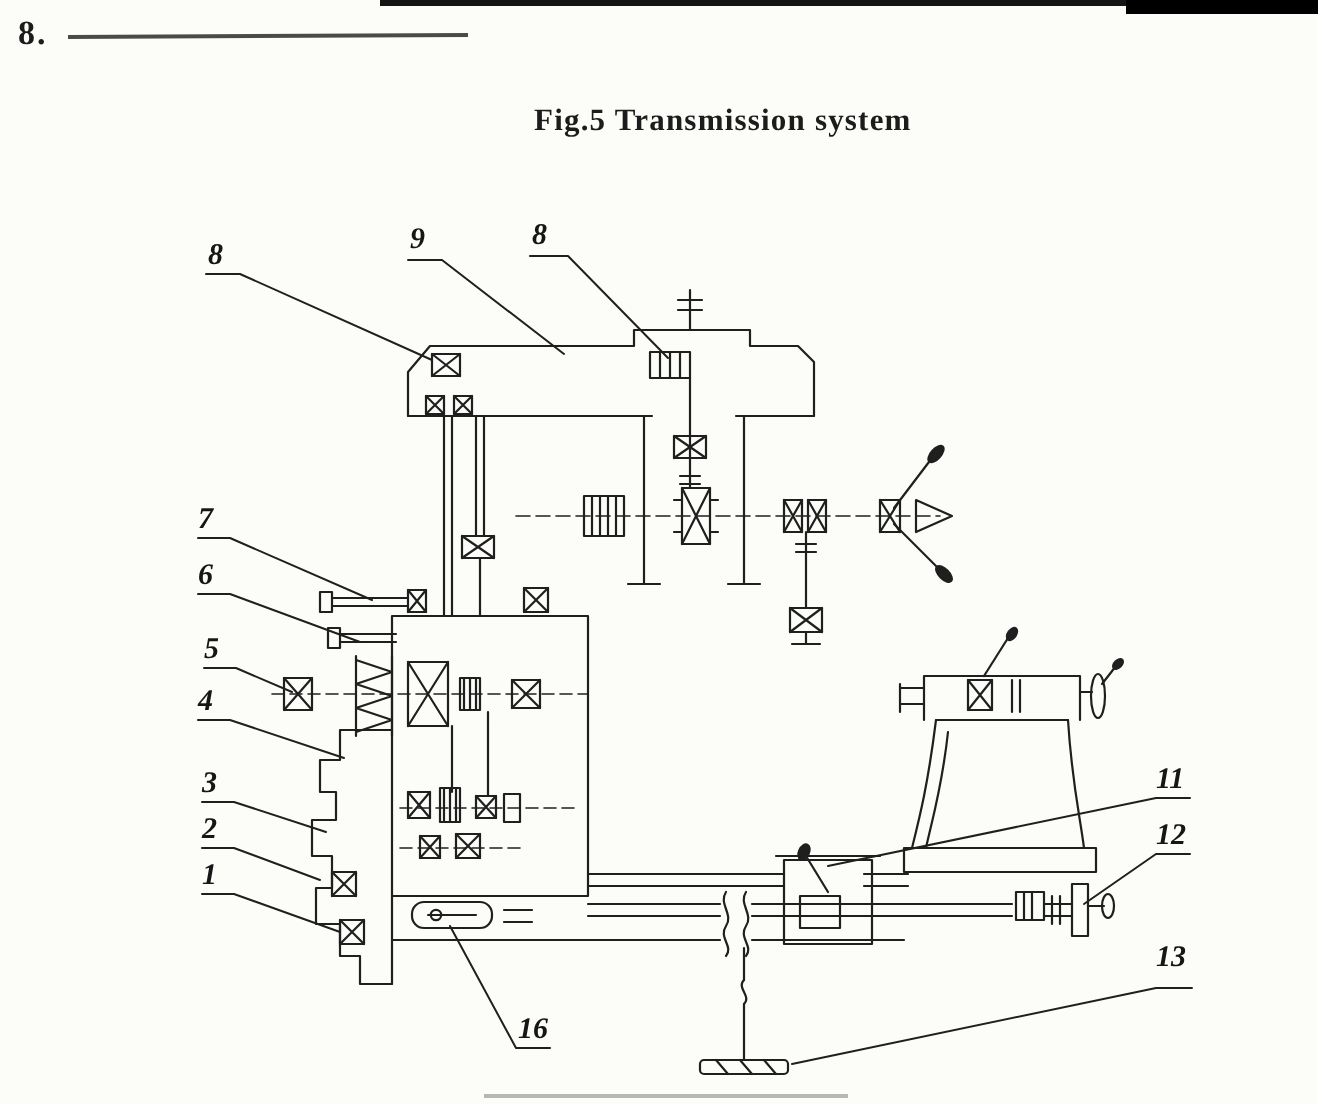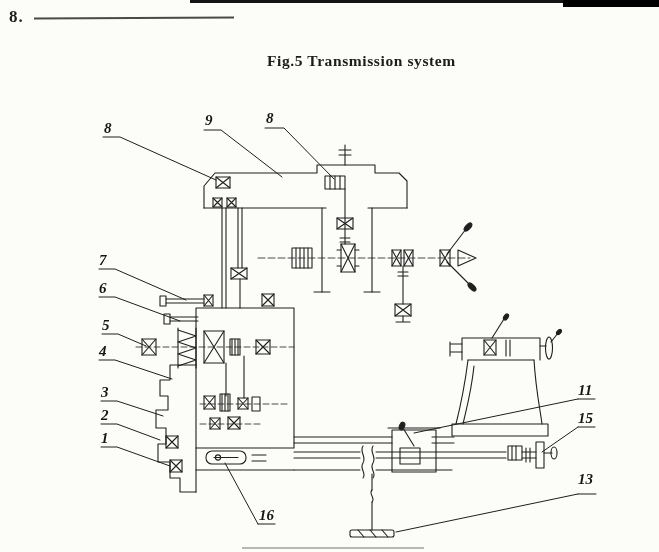--- a/index.html
+++ b/index.html
@@ -251,17 +251,17 @@
   <span class="callout" style="left:101px;top:408px">2</span>
   <span class="callout" style="left:101px;top:385px">3</span>
   <span class="callout" style="left:99px;top:344px">4</span>
   <span class="callout" style="left:102px;top:318px">5</span>
   <span class="callout" style="left:99px;top:281px">6</span>
   <span class="callout" style="left:99px;top:253px">7</span>
   <span class="callout" style="left:104px;top:121px">8</span>
   <span class="callout" style="left:205px;top:113px">9</span>
   <span class="callout" style="left:266px;top:111px">8</span>
   <span class="callout" style="left:578px;top:383px">11</span>
-  <span class="callout" style="left:578px;top:411px">15</span>
+  <span class="callout" style="left:578px;top:411px">12</span>
   <span class="callout" style="left:578px;top:472px">13</span>
   <span class="callout" style="left:259px;top:508px">16</span>
 
 </div>
 
 </body></html>

